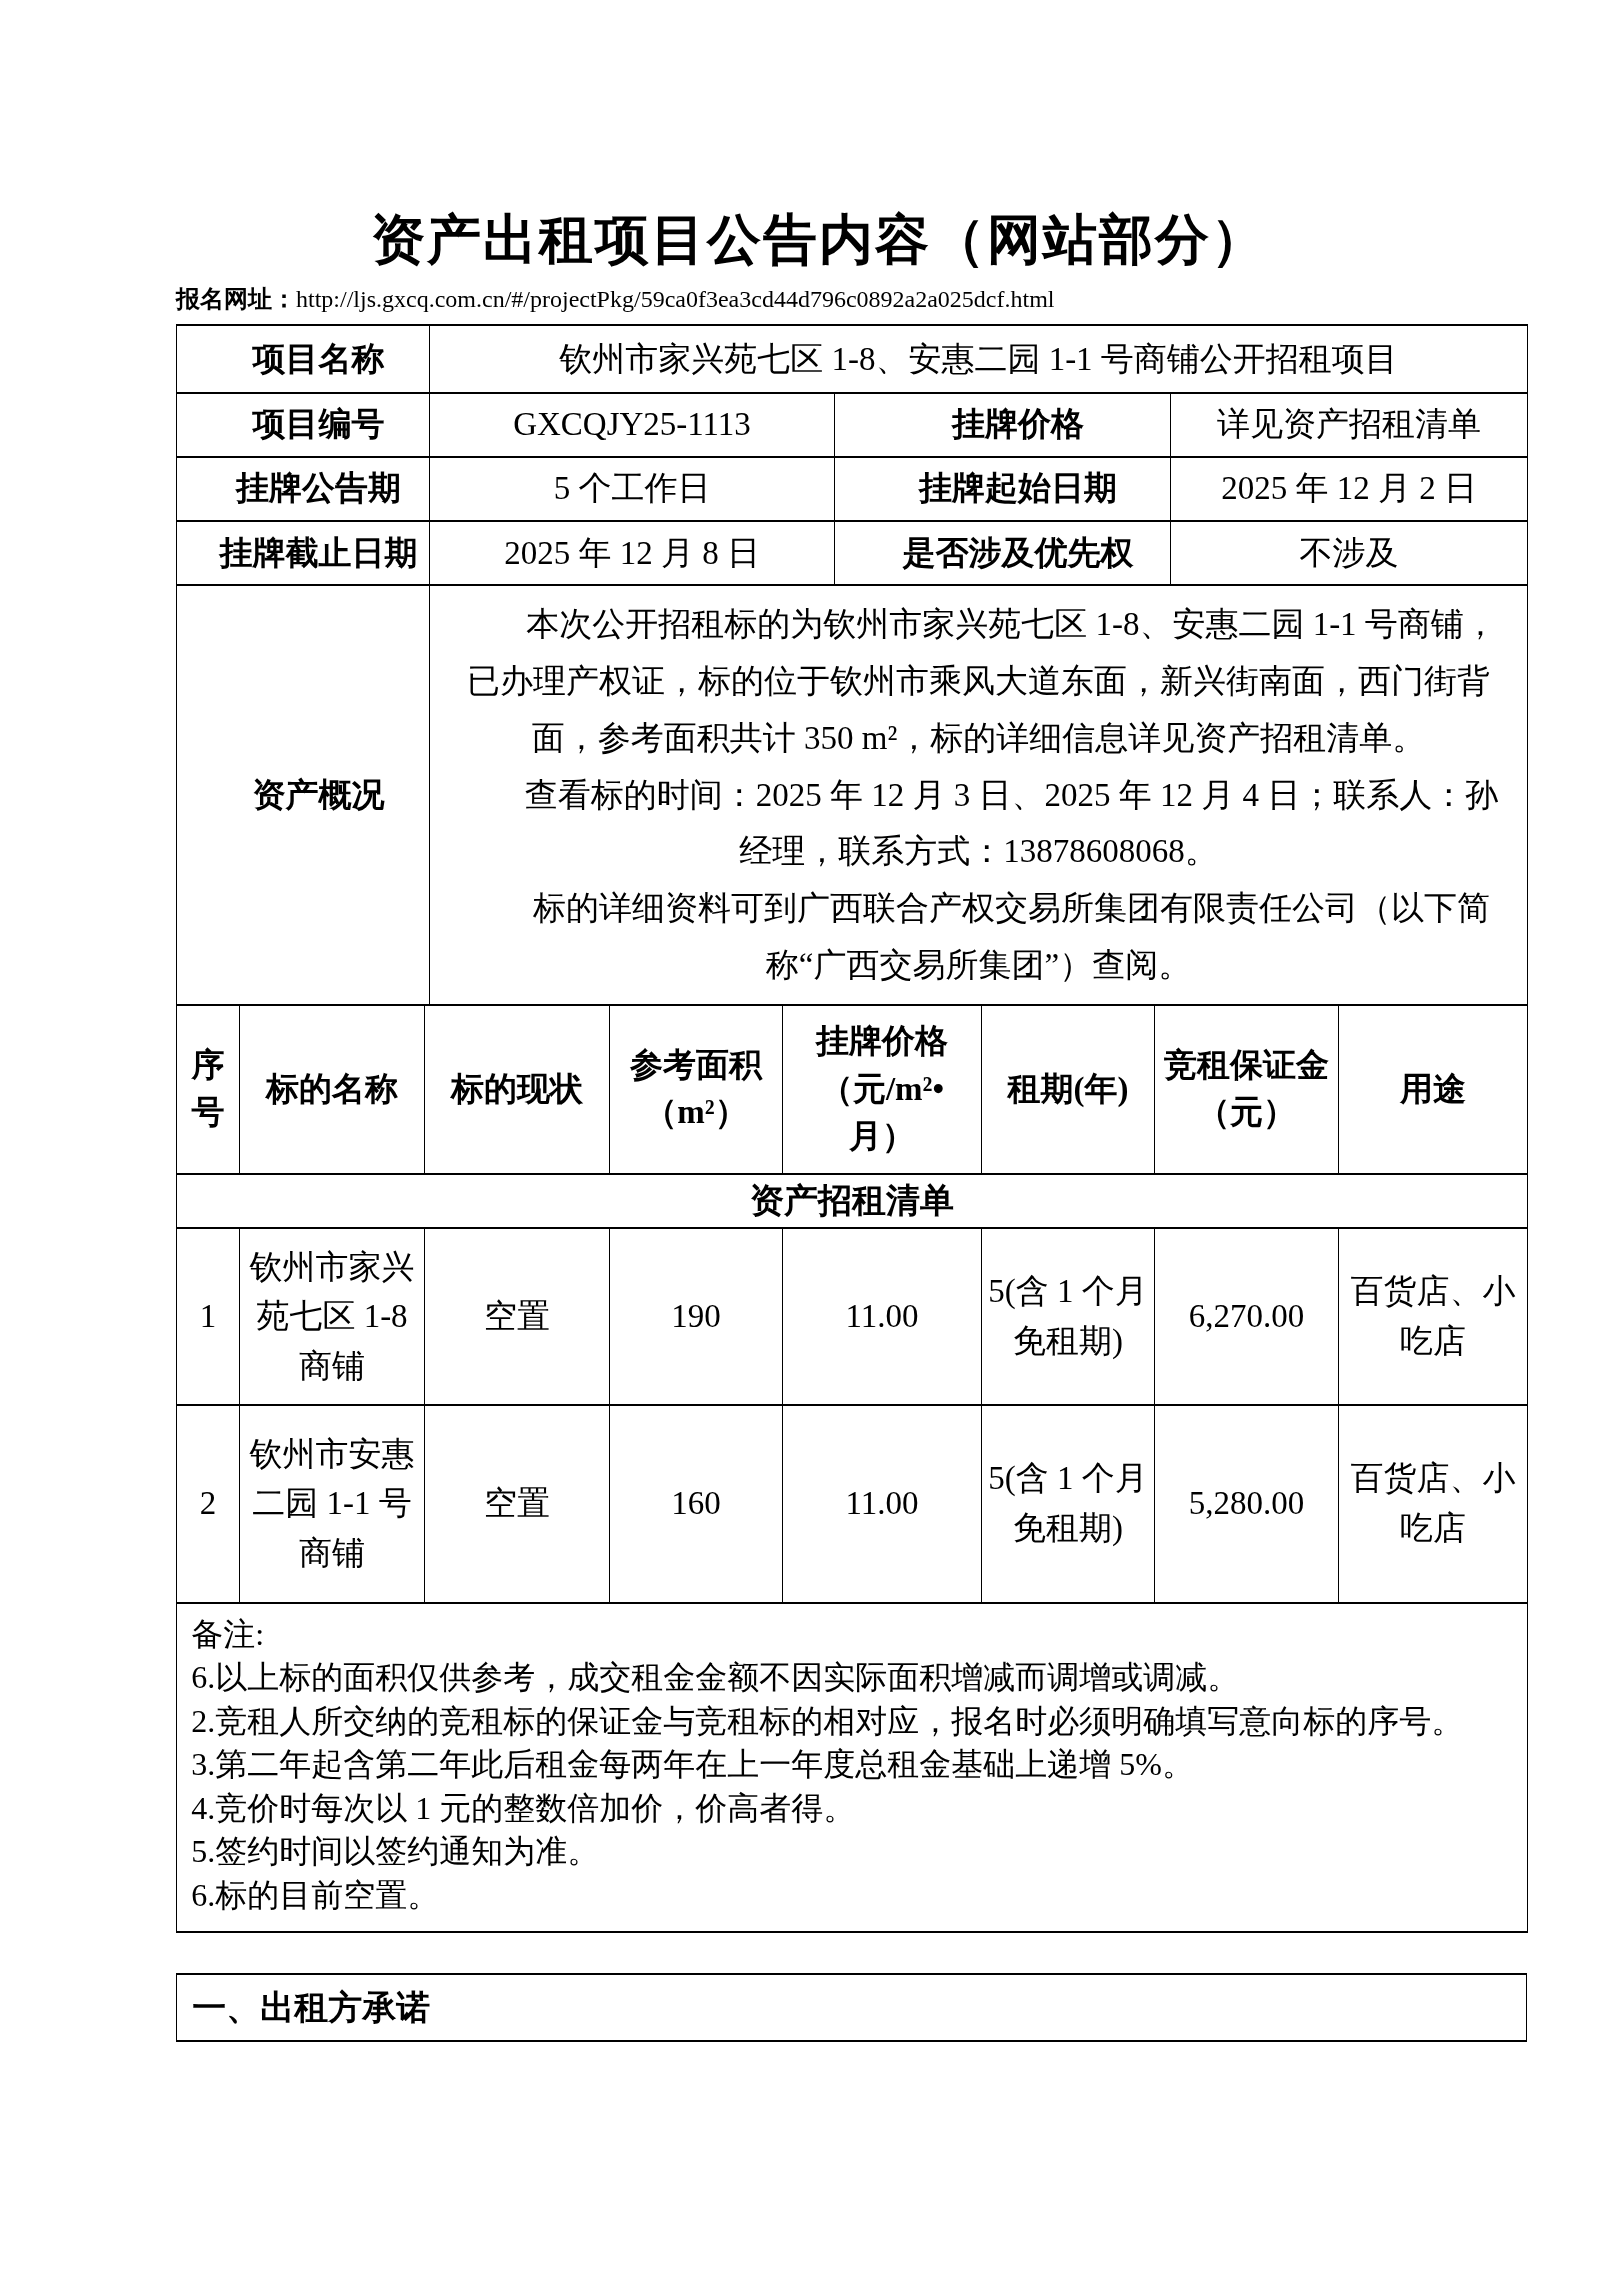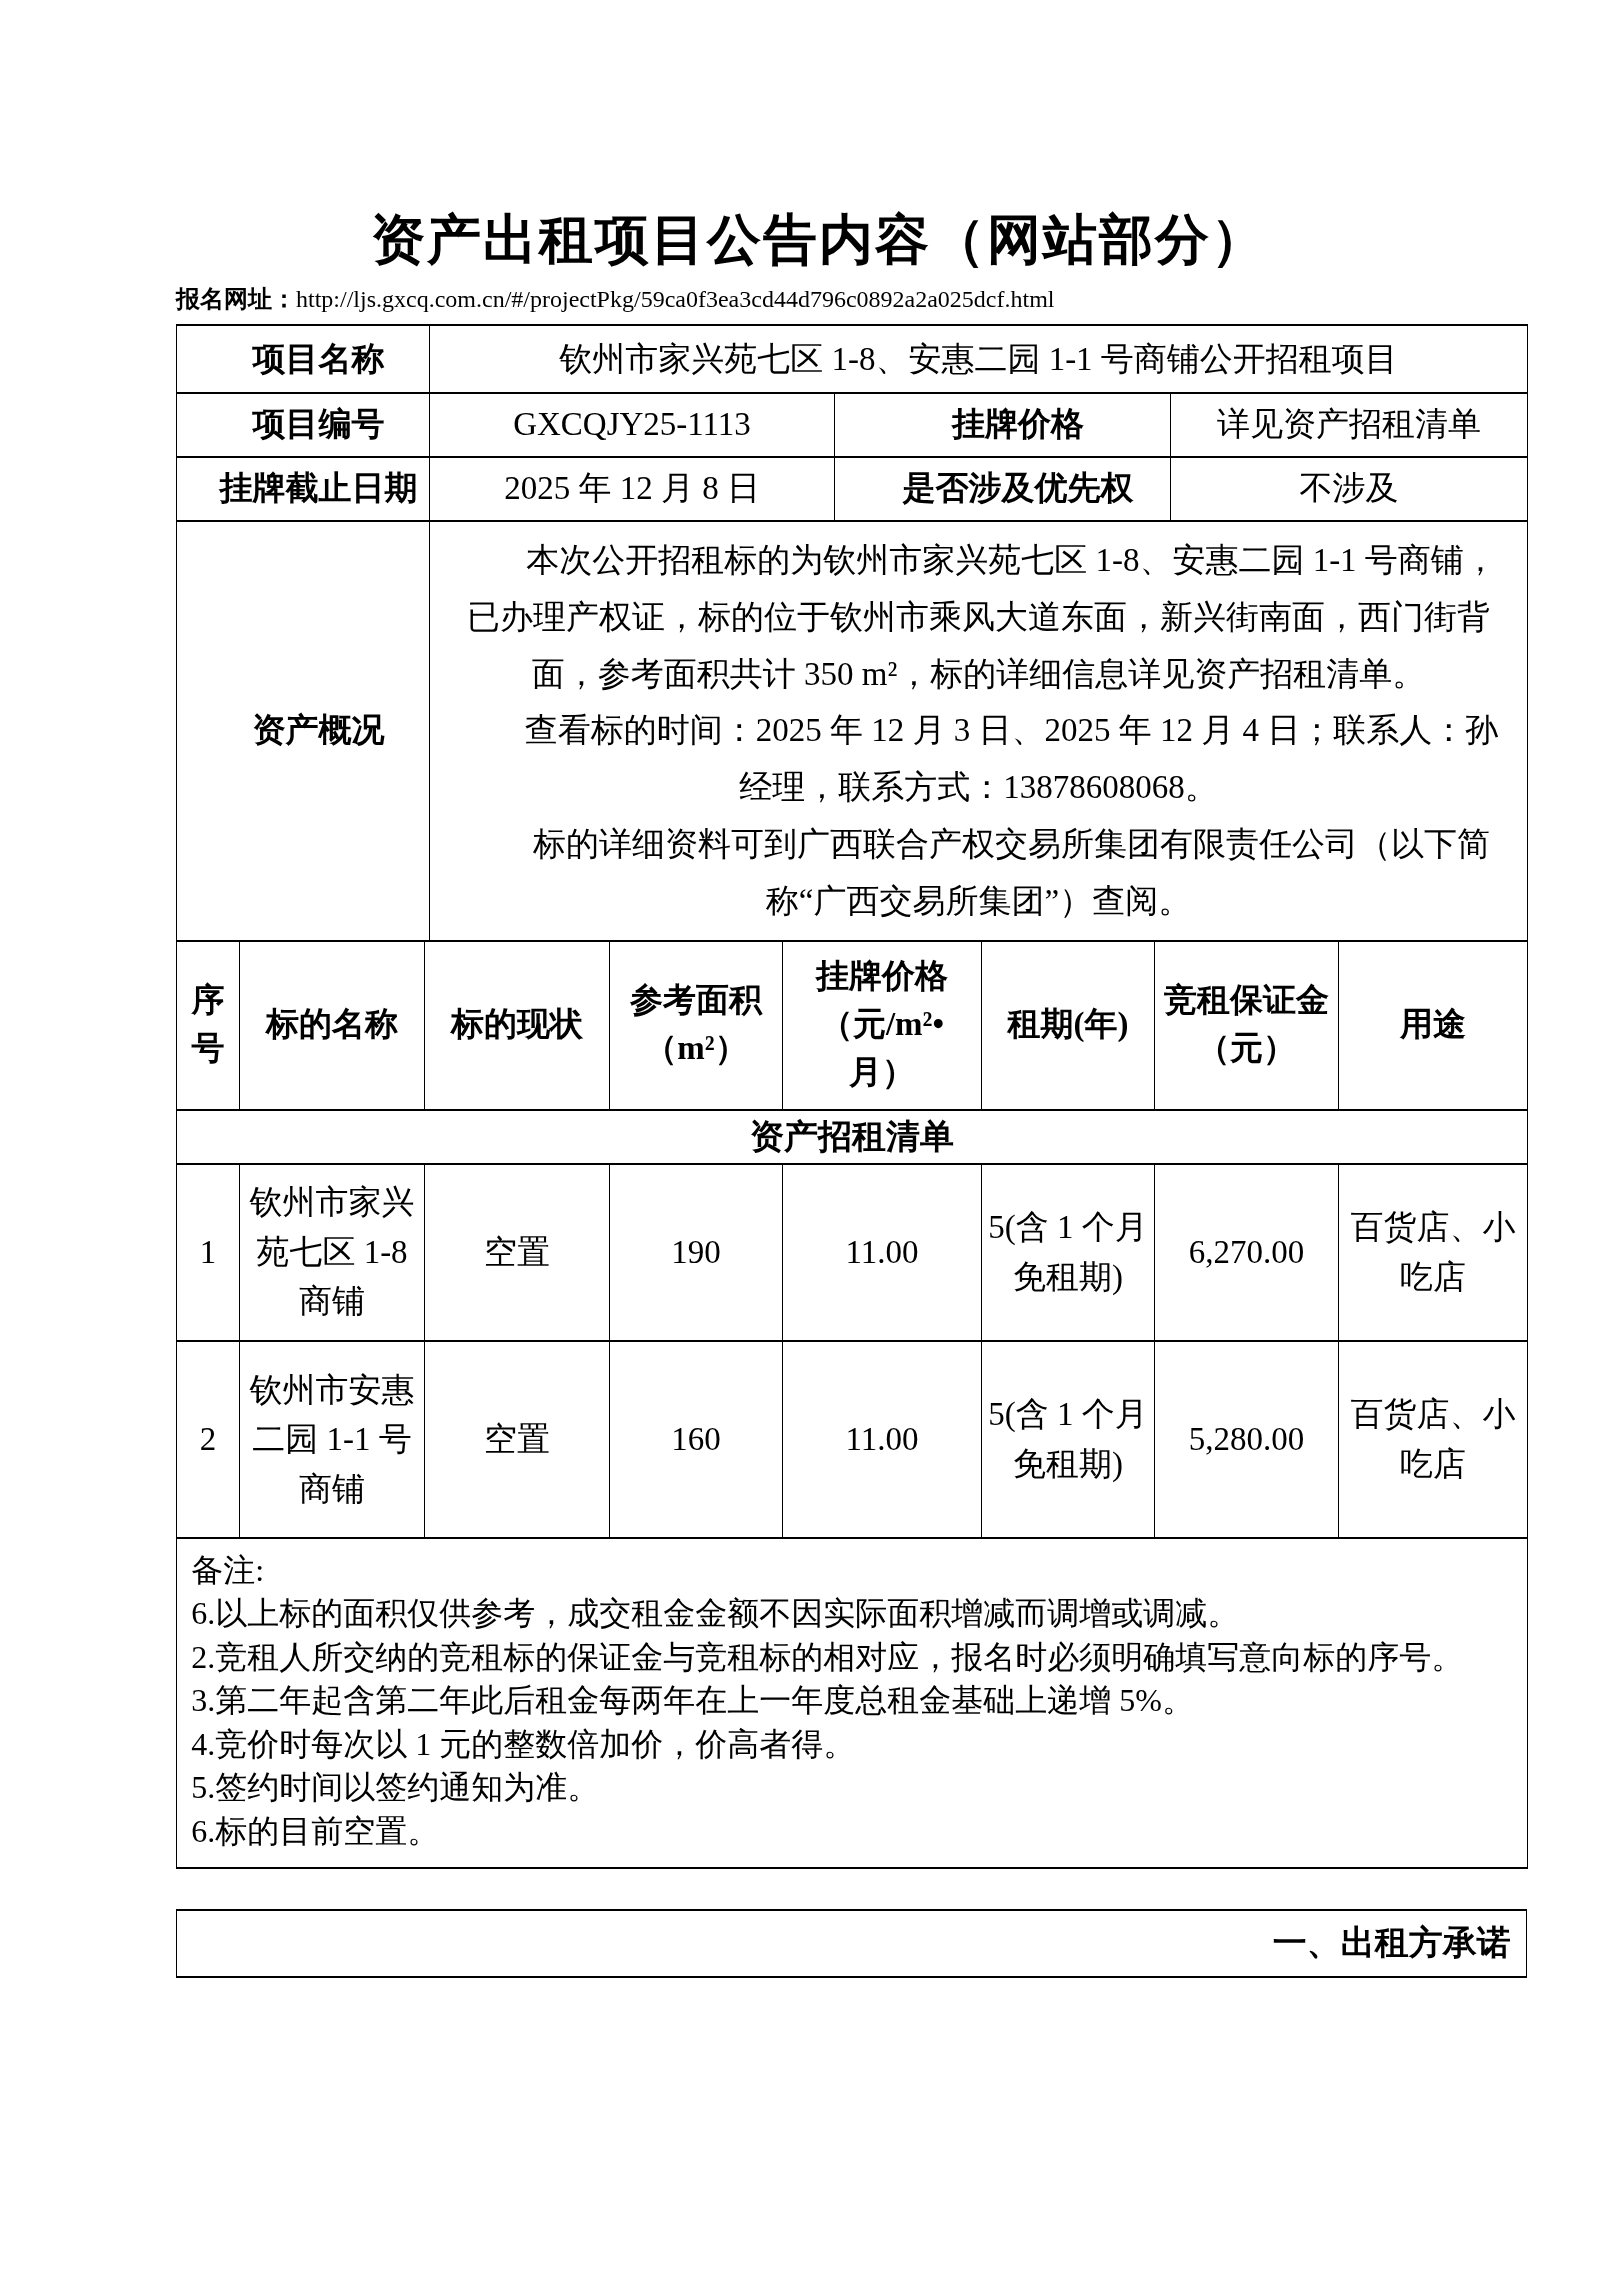--- a/index.html
+++ b/index.html
@@ -76,21 +76,21 @@
     text-align:left;
     vertical-align:top;
     padding:9.2px 14.3px;
     height:309px;
   }
   .notes-cell div{line-height:1.36;font-size:32px;margin:0;}
   .t3{margin-top:40px;}
   .promise-head{
     font-weight:bold;
     font-size:34px;
-    text-align:right;
+    text-align:left;
     padding:7.2px 15.3px;
     height:51px;
   }
   .promise-body{
     text-align:left;
     vertical-align:top;
     padding:6.1px 12.8px 2px 12.8px;
     height:215px;
   }
   .promise-body p{margin:0;text-indent:2em;line-height:1.34;font-size:33px;}
@@ -114,20 +114,26 @@
     <tbody>
         <tr class="t1-r1">
       <td class="lbl">项目名称</td>
       <td class="val" colspan="3">钦州市家兴苑七区 1-8、安惠二园 1-1 号商铺公开招租项目</td>
     </tr>
     <tr class="t1-r">
       <td class="lbl">项目编号</td>
       <td class="val">GXCQJY25-1113</td>
       <td class="lbl">挂牌价格</td>
       <td class="val">详见资产招租清单</td>
+    </tr>
+    <tr class="t1-r">
+      <td class="lbl">挂牌公告期</td>
+      <td class="val">5 个工作日</td>
+      <td class="lbl">挂牌起始日期</td>
+      <td class="val">2025 年 12 月 2 日</td>
     </tr>
     <tr class="t1-r">
       <td class="lbl">挂牌截止日期</td>
       <td class="val">2025 年 12 月 8 日</td>
       <td class="lbl">是否涉及优先权</td>
       <td class="val">不涉及</td>
     </tr>
     <tr>
       <td class="lbl">资产概况</td>
       <td class="ov-cell" colspan="3">

